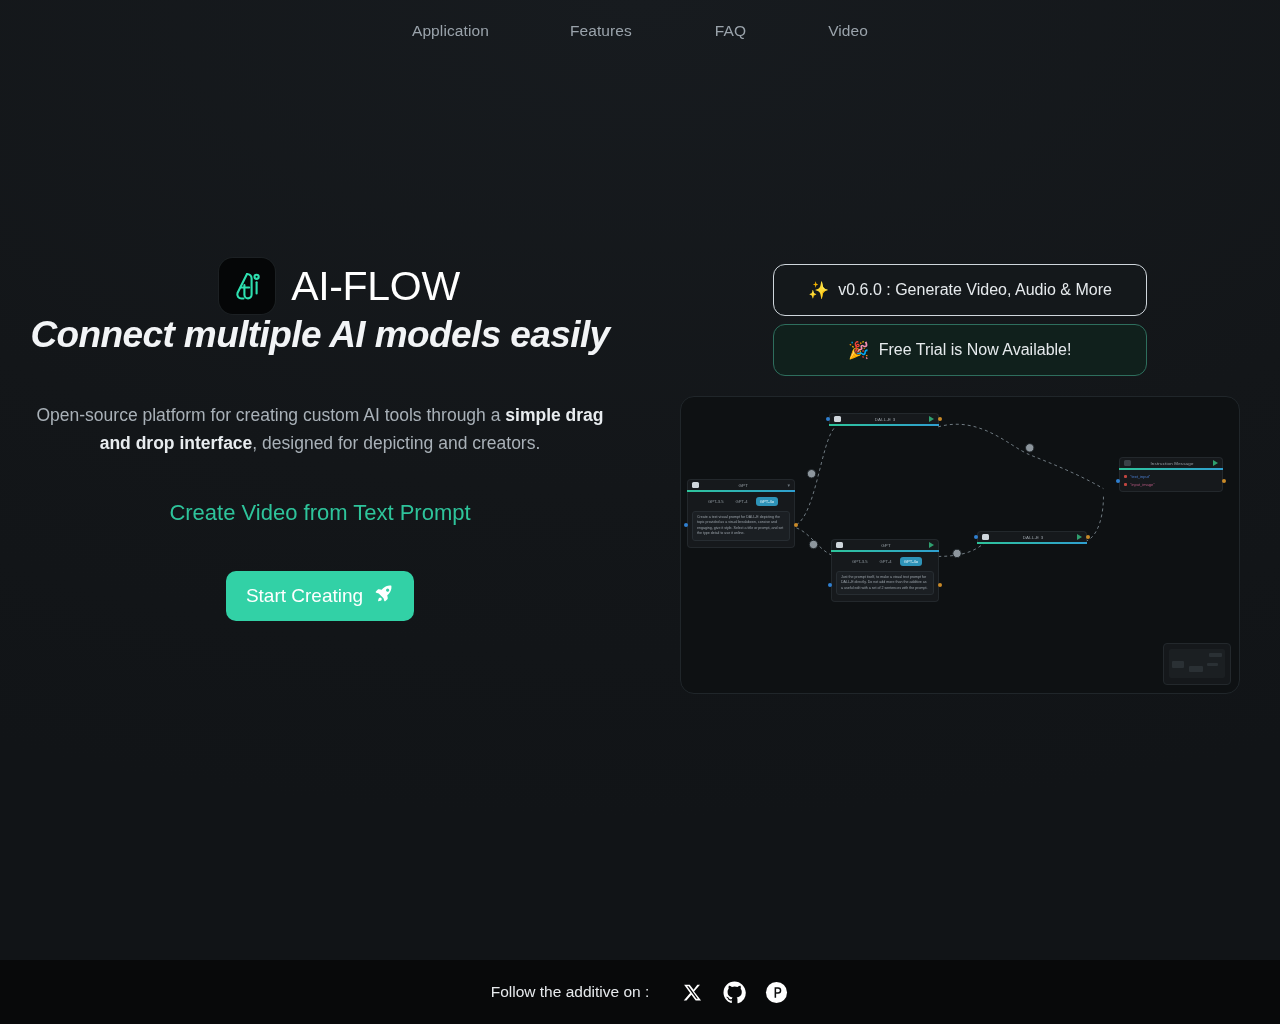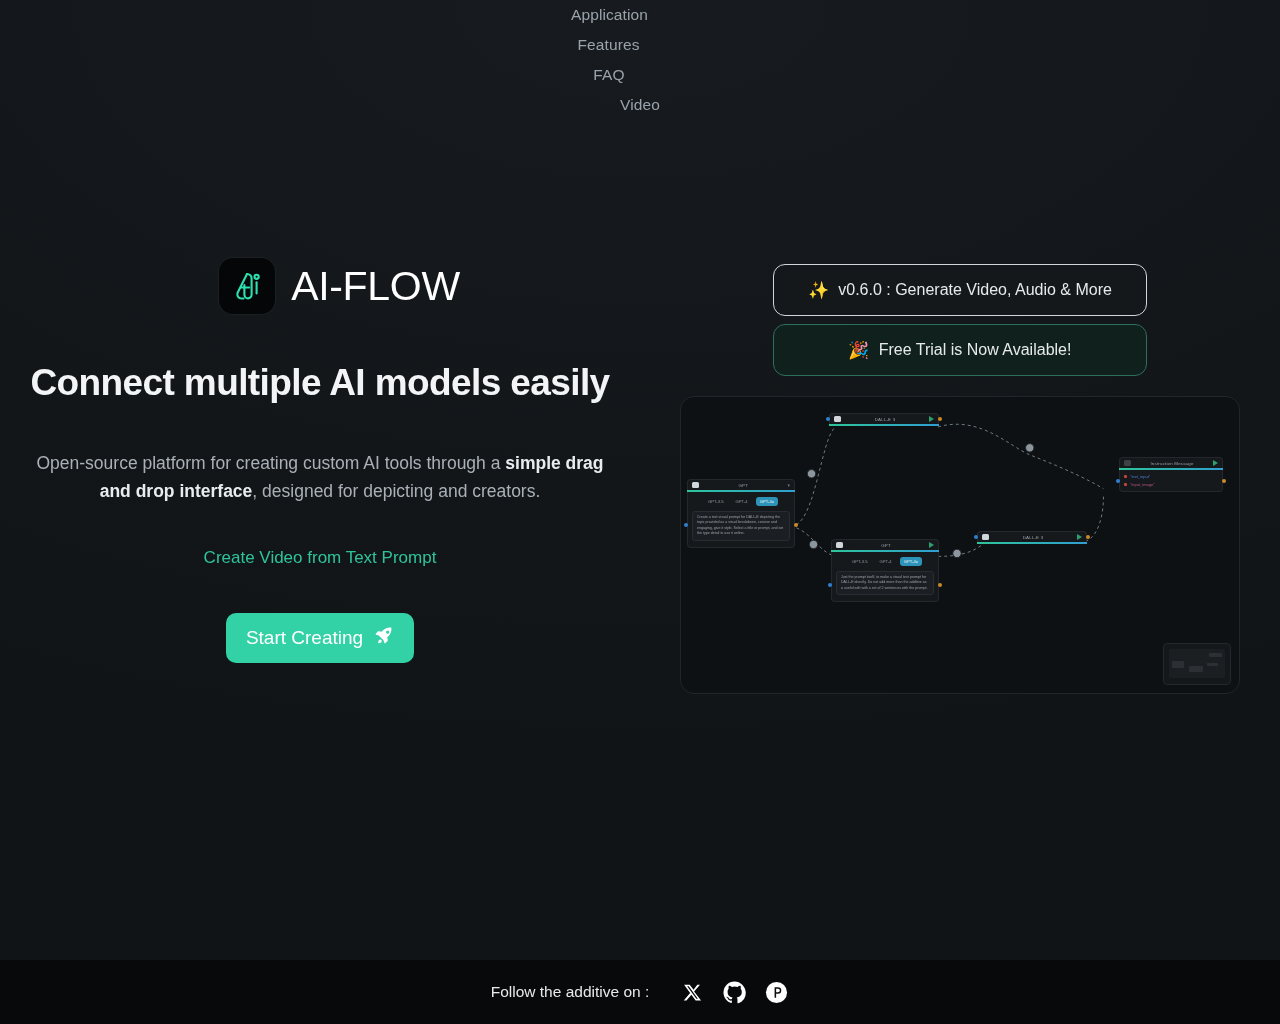--- a/index.html
+++ b/index.html
@@ -10,21 +10,21 @@
     overflow: hidden;
   }
   .page {
     position: relative; width: 1280px; height: 1024px;
     background: radial-gradient(ellipse 120% 80% at 50% 0%, #171b1f 0%, #131619 60%, #111417 100%);
   }
 
   
   .nav {
     position: absolute; top: 0; left: 0; width: 1280px; height: 62px;
-    display: flex; align-items: center; gap: 0; flex-direction: column;
+    display: flex; align-items: center; justify-content: center; gap: 0;
   }
   .nav-item {
     color: #9aa3ab; font-size: 15.5px; letter-spacing: .1px;
     padding: 6px 10px; cursor: pointer; white-space: nowrap;
   }
   .nav-item:nth-child(1){ margin-right: 61px; }
   .nav-item:nth-child(2){ margin-right: 63px; }
   .nav-item:nth-child(3){ margin-right: 62px; }
 
   
@@ -35,30 +35,30 @@
   .brand { display: flex; align-items: center; gap: 16px; padding-left: 39px; }
   .logo-box {
     width: 56px; height: 56px; border-radius: 14px; background: #050607;
     display: flex; align-items: center; justify-content: center;
     box-shadow: 0 0 0 1px #1c2023;
   }
   .brand-name {
     font-size: 41px; font-weight: 400; color: #ffffff; letter-spacing: -.3px;
   }
   .headline {
-    margin-top: 48px; font-size: 37px; font-weight: bold; color: #f2f4f6;
-    letter-spacing: -.6px; text-align: center; white-space: nowrap;
+    font-size: 37px; font-weight: bold; color: #f2f4f6;
+    letter-spacing: -.6px; text-align: center; white-space: nowrap; font-style: italic;
   }
   .subtitle {
     margin-top: 45px; width: 600px; text-align: center;
     font-size: 17.5px; line-height: 1.62; color: #a9b1b8;
   }
   .subtitle b { color: #e8ecef; font-weight: bold; }
   .video-link {
-    margin-top: 42px; font-size: 17px; color: #2ec49b; cursor: pointer;
+    margin-top: 42px; font-size: 22px; color: #2ec49b; cursor: pointer;
     text-align: center;
   }
   .cta {
     margin-top: 45px; background: #32d1a6; color: #ffffff;
     border: none; border-radius: 10px;
     font-size: 19px; font-family: inherit;
     padding: 0 20px; height: 50px;
     display: inline-flex; align-items: center; gap: 11px; cursor: pointer;
   }
 

